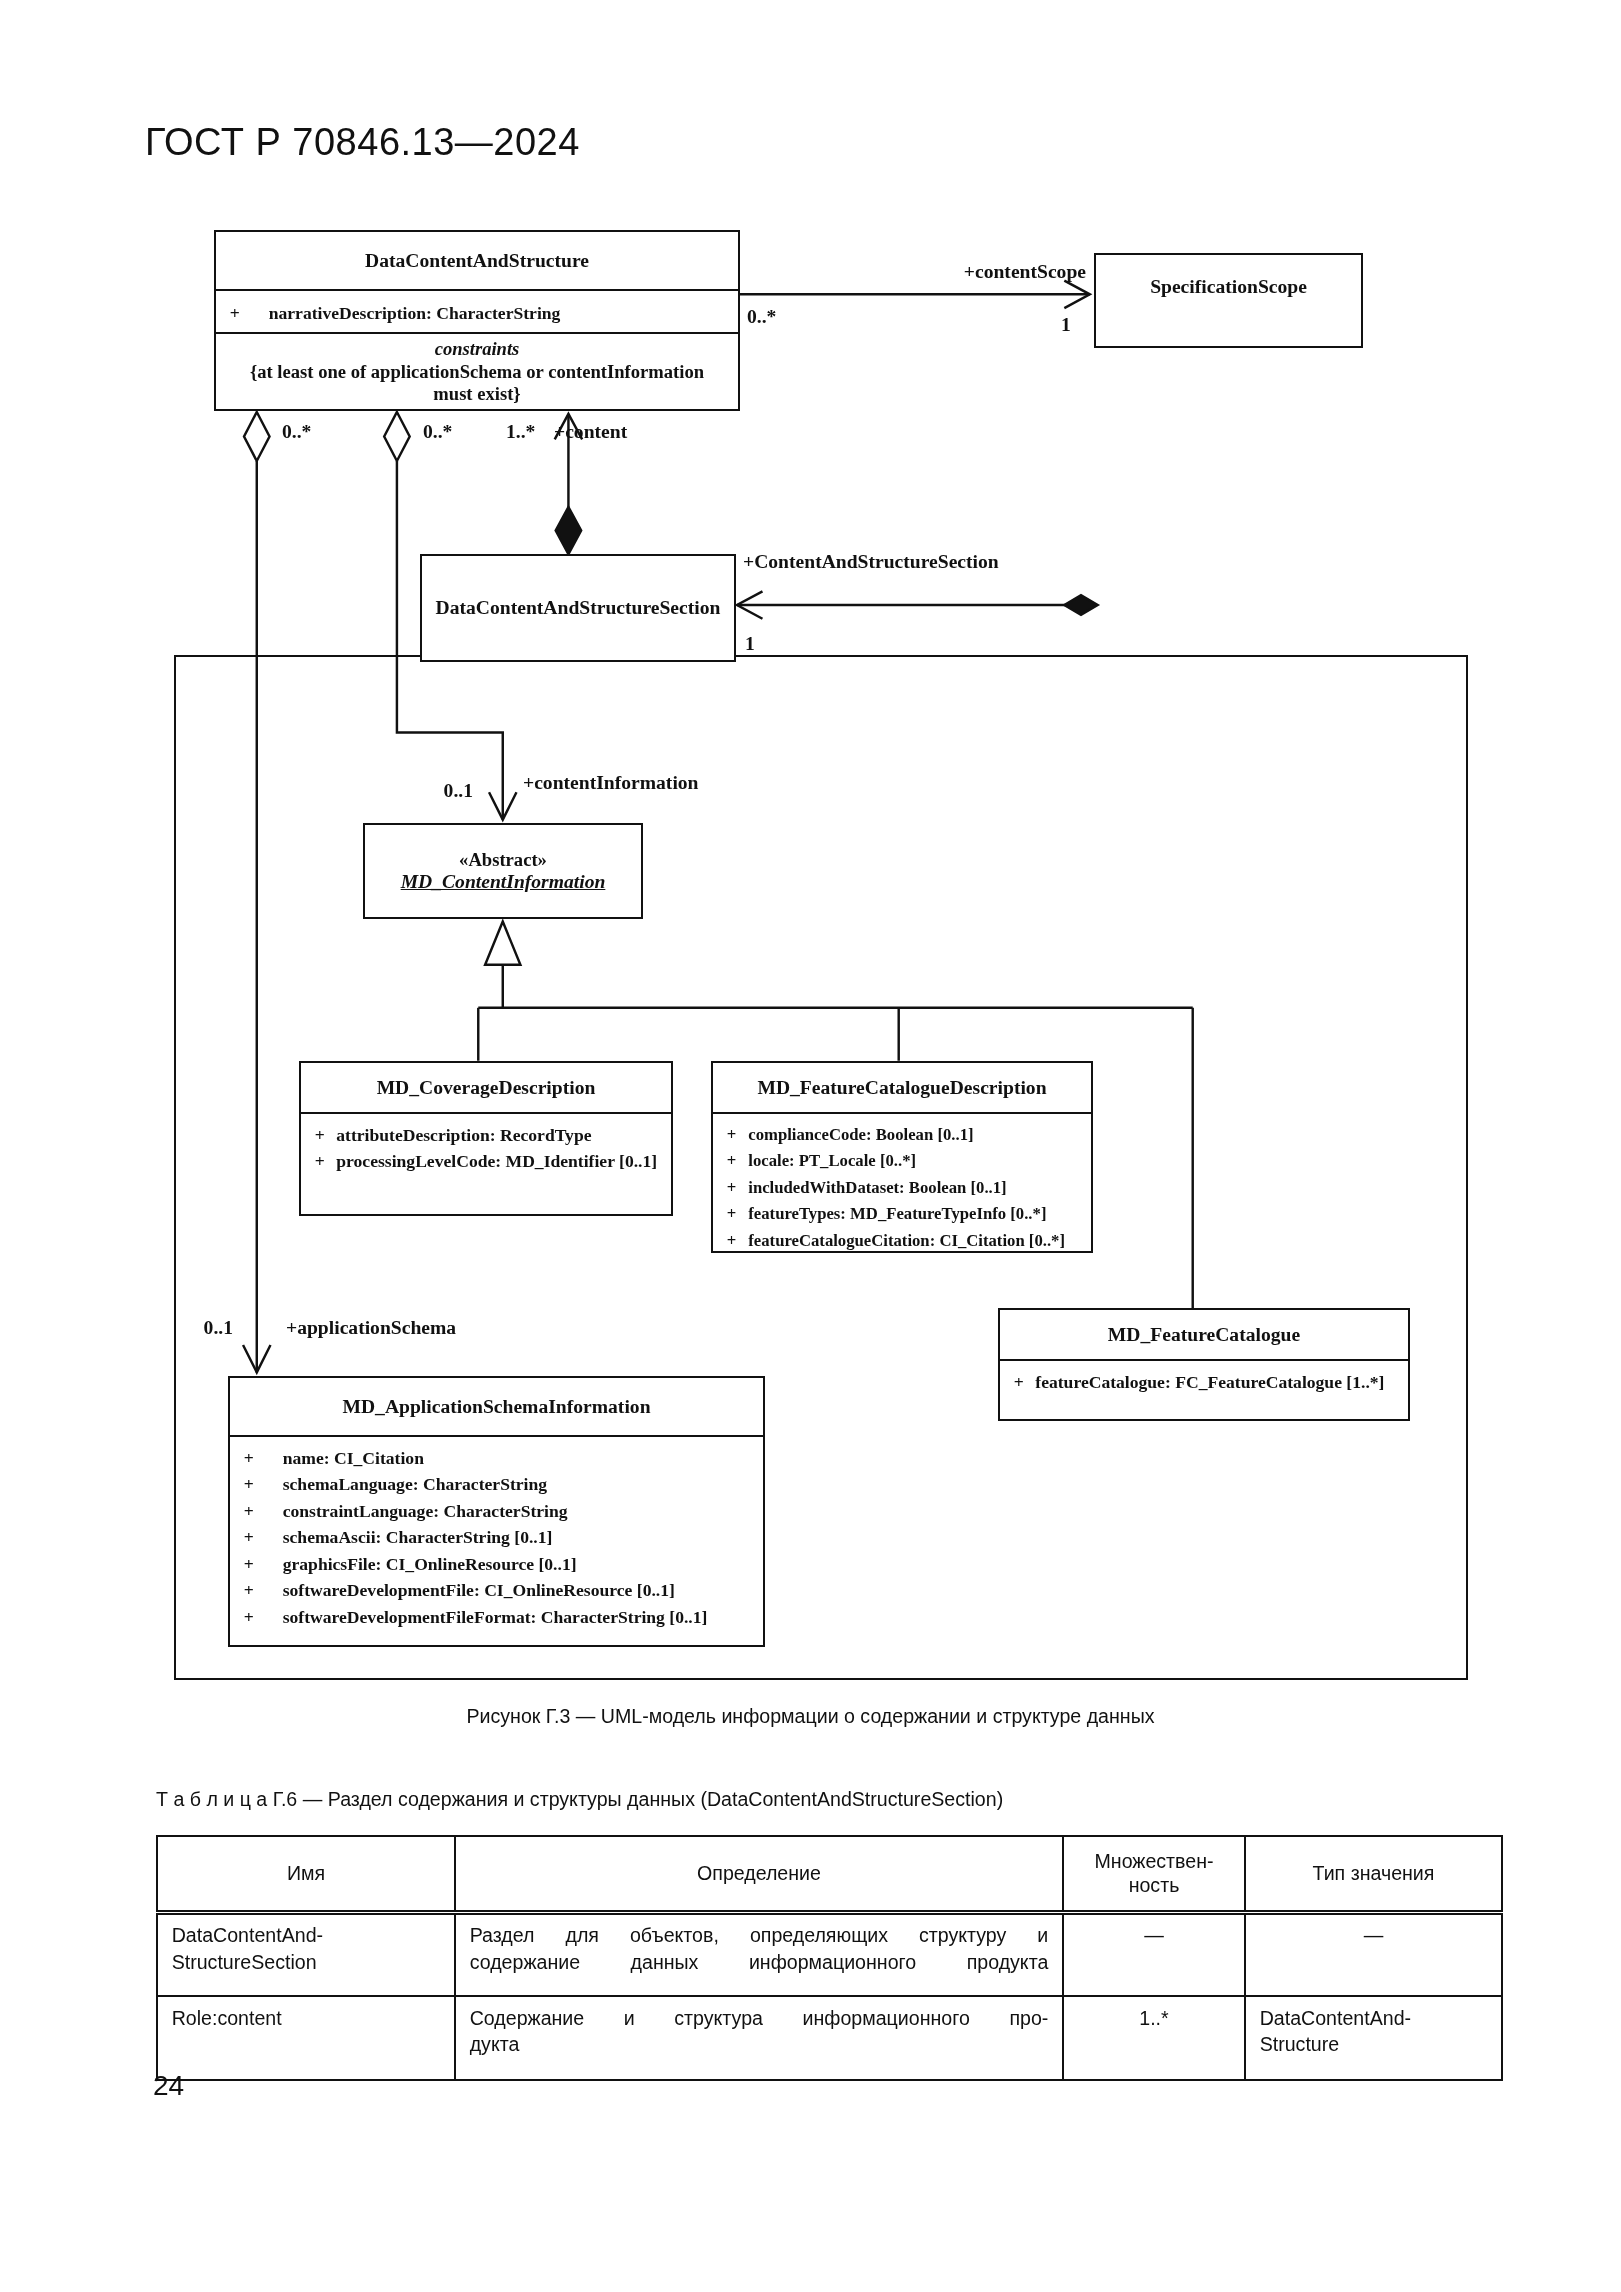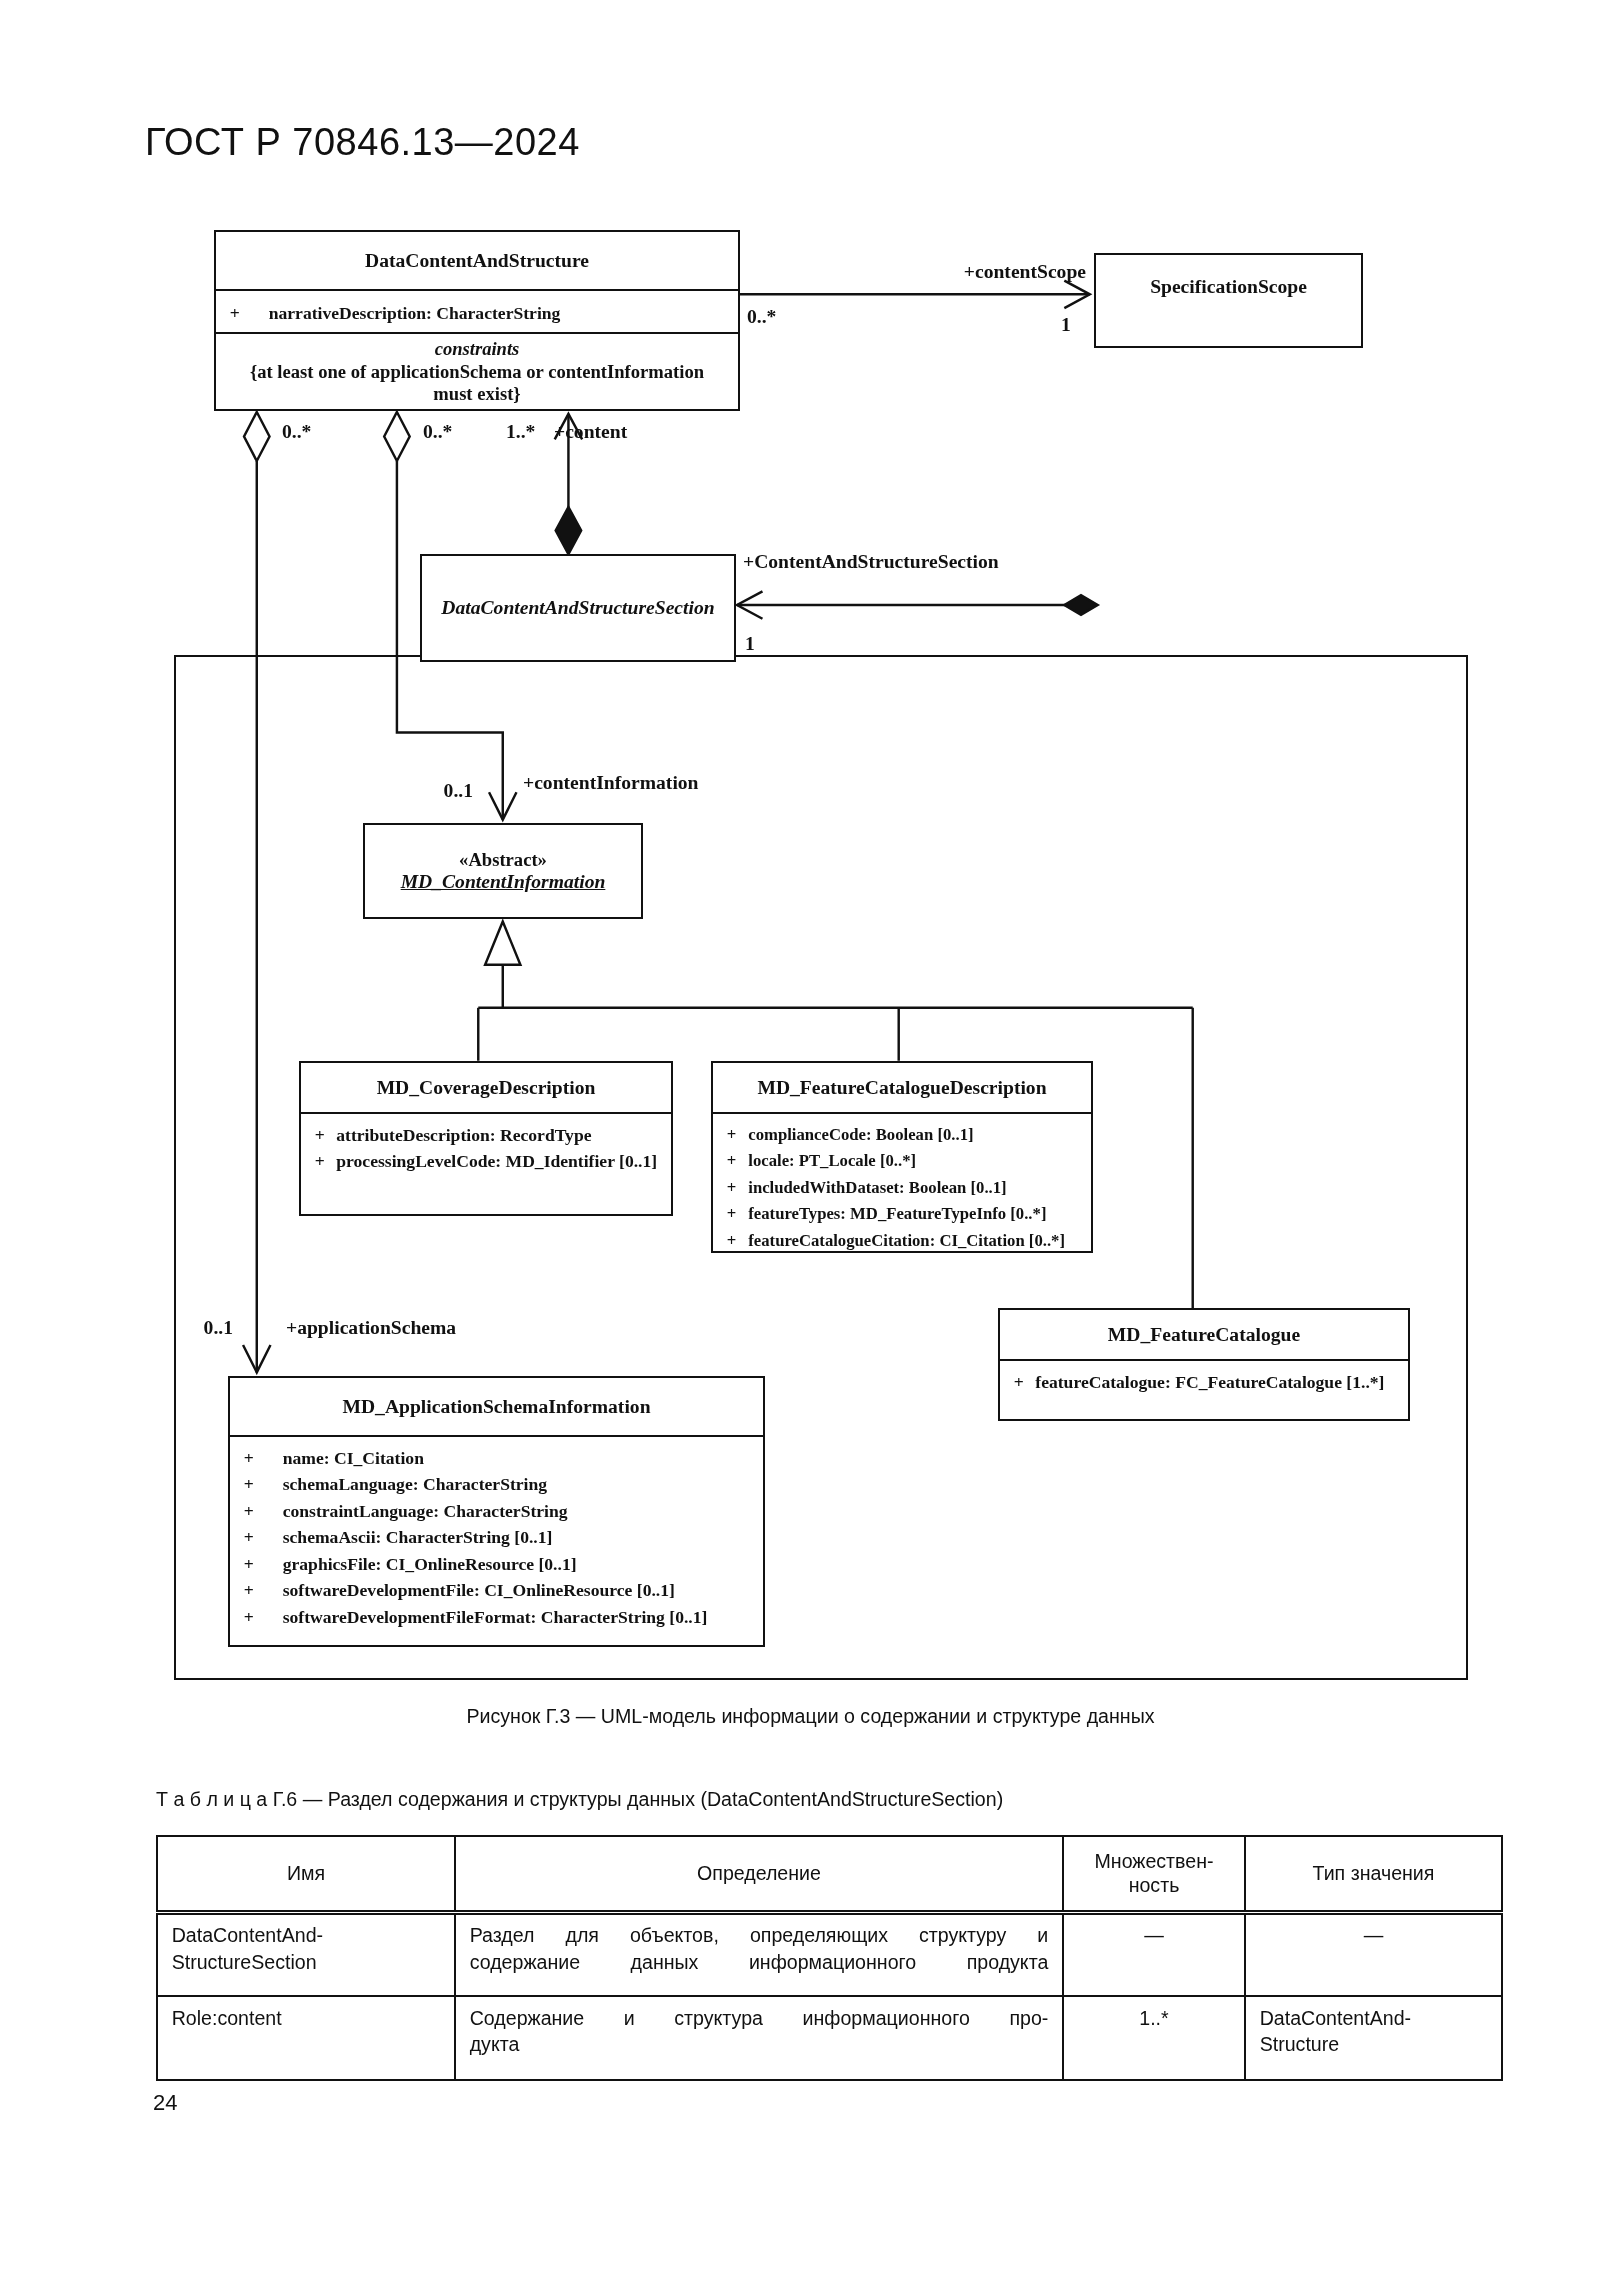--- a/index.html
+++ b/index.html
@@ -63,21 +63,21 @@
   table.gost thead th{
     height:76px;text-align:center;vertical-align:middle;font-weight:normal;
     border-bottom:5.9px double #111;white-space:pre-line;line-height:24.5px;
   }
   table.gost tbody td{
     height:84px;vertical-align:top;line-height:26.5px;white-space:pre-line;
   }
   table.gost tbody tr.row-sep td{border-top:2.9px solid #111;}
   td.c{text-align:center;}
   td.just{text-align:justify;text-align-last:justify;border-radius:7px;}
-  .page-number{position:absolute;left:153px;top:2070px;font-size:22px;margin-top:20px;}
+  .page-number{position:absolute;left:153px;top:2070px;font-size:28px;}
 </style>
 </head>
 <body>
 
 <div class="page">
 
   <div class="doc-header">ГОСТ Р 70846.13—2024</div>
 
   <div class="outer-frame"></div>
 
@@ -126,21 +126,21 @@
       <div class="constraint-text">{at least one of applicationSchema or contentInformation
 must exist}</div>
     </div>
   </div>
 
   <div class="uml-box" style="left:1094px;top:253px;width:269px;height:95px;">
     <div class="uml-title" style="height:63px;">SpecificationScope</div>
   </div>
 
   <div class="uml-box" style="left:420px;top:554px;width:316px;height:108px;">
-    <div class="uml-title" style="height:100%;font-style:italic;">DataContentAndStructureSection</div>
+    <div class="uml-title" style="height:100%;">DataContentAndStructureSection</div>
   </div>
 
 
   <div class="uml-box" style="left:363px;top:823px;width:280px;height:96px;">
     <div class="center-title">
       <div class="stereotype">«Abstract»</div>
       <div class="abstract-name">MD_ContentInformation</div>
     </div>
   </div>
 

